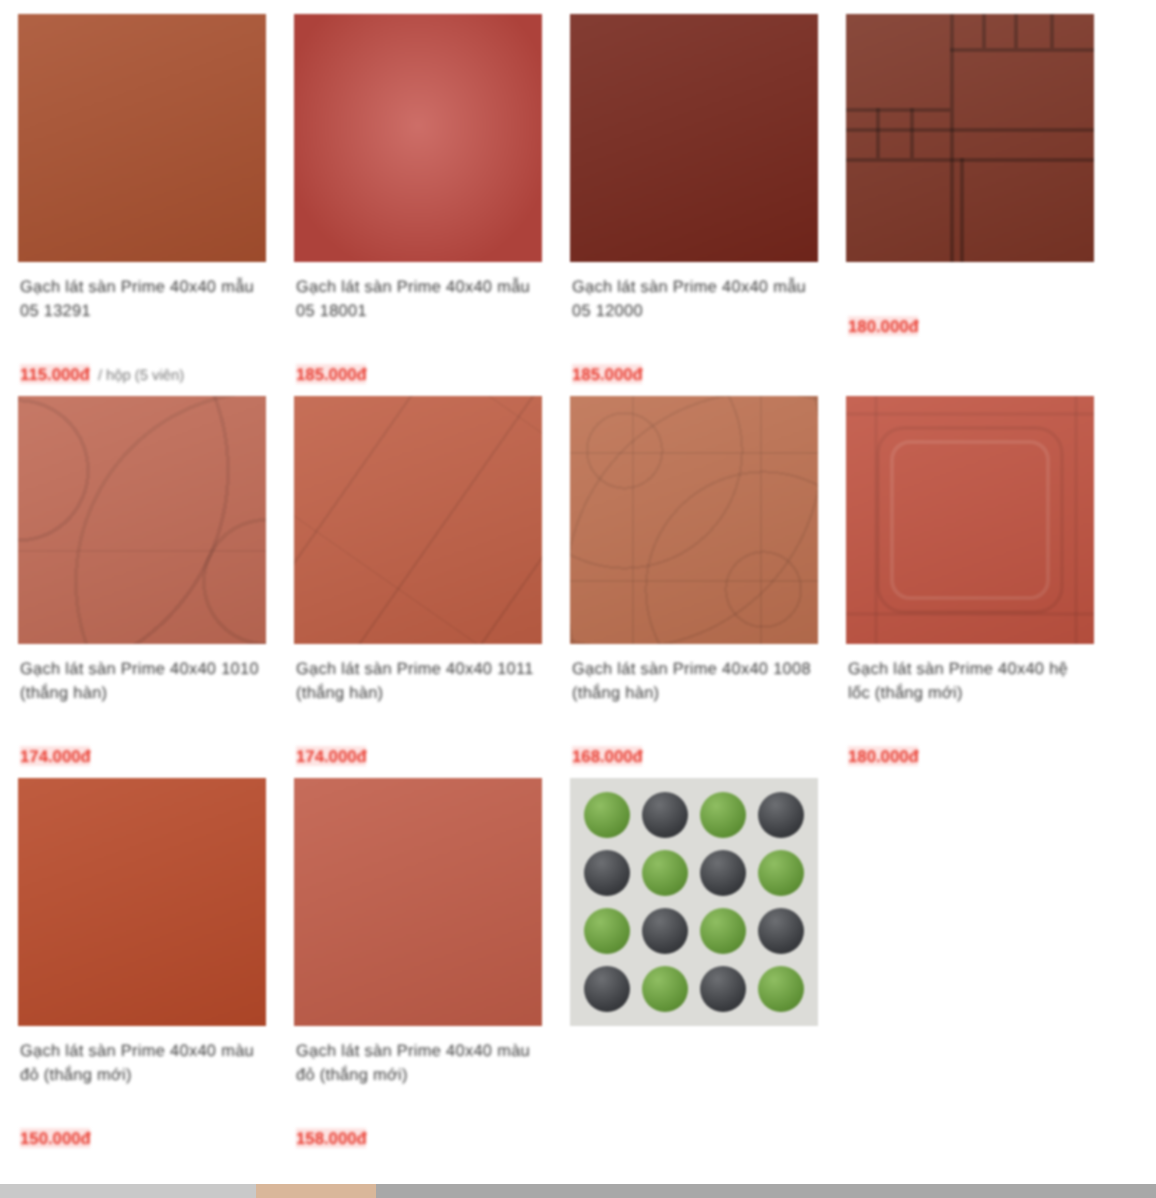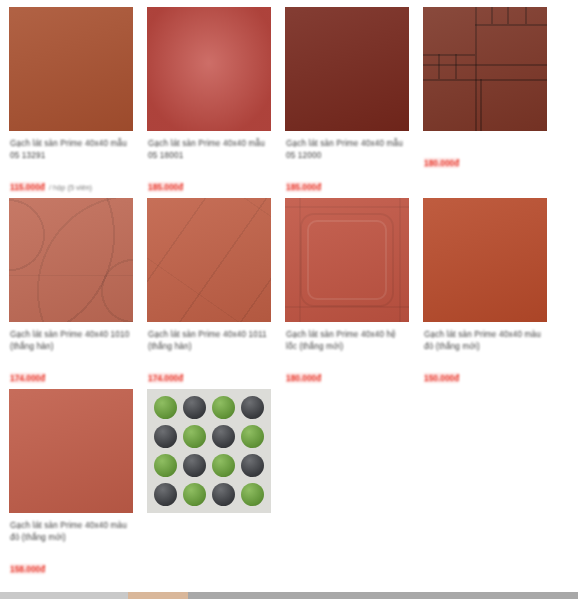--- a/index.html
+++ b/index.html
@@ -287,20 +287,34 @@
       </div>
       <div class="card-text">
         <div class="product-title">Gạch lát sàn Prime 40x40 1011 (thắng hàn)</div>
         <div class="price-row">
           <span class="product-price">174.000đ</span>
         </div>
       </div>
     </div>
     <div class="product-card">
       <div class="tile-image">
+        <div class="tile-surface" style="background: rgb(189, 112, 80);">
+          <div class="pat-rounded"></div>
+          <div class="sheen-soft"></div>
+        </div>
+      </div>
+      <div class="card-text">
+        <div class="product-title">Gạch lát sàn Prime 40x40 1008 (thắng hàn)</div>
+        <div class="price-row">
+          <span class="product-price">168.000đ</span>
+        </div>
+      </div>
+    </div>
+    <div class="product-card">
+      <div class="tile-image">
         <div class="tile-surface" style="background: rgb(192, 83, 65);">
           <div class="pat-frame">
             <div class="frame-inner"></div>
             <div class="frame-inner2"></div>
           </div>
           <div class="sheen-soft"></div>
         </div>
       </div>
       <div class="card-text">
         <div class="product-title">Gạch lát sàn Prime 40x40 hệ lốc (thắng mới)</div>

